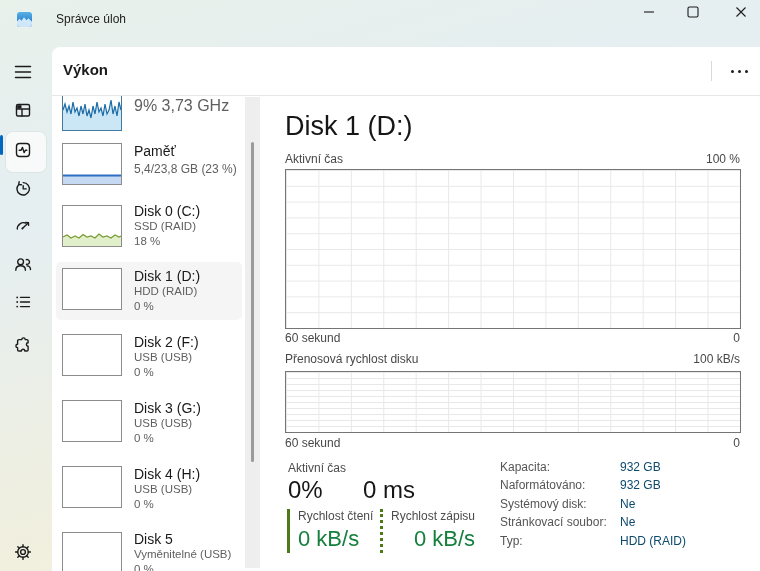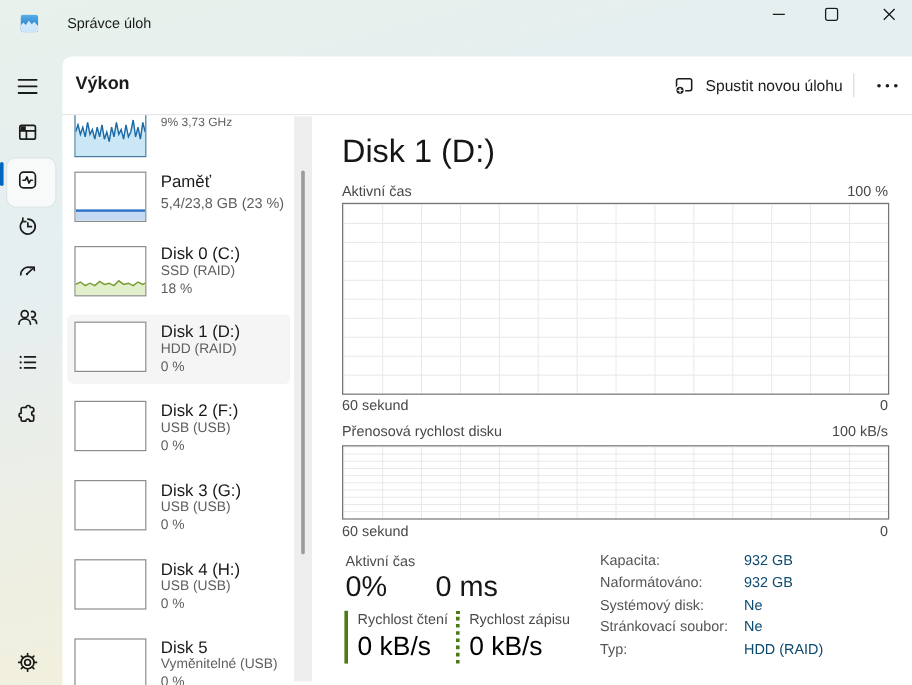--- a/index.html
+++ b/index.html
@@ -47,23 +47,23 @@
                 font-size:12px;color:#484848;}
   .chart{position:absolute;left:233px;width:454px;border:1px solid #757575;box-sizing:content-box;
          background-image:linear-gradient(to right,#e8e8e8 1px,transparent 1px),
                           linear-gradient(to bottom,#e8e8e8 1px,transparent 1px);}
   .chart.c1{top:122px;height:158px;background-size:32.43px 100%,100% 15.8px;}
   .chart.c2{top:324px;height:60px;background-size:32.43px 100%,100% 6px;}
   
   .stat-lbl{position:absolute;font-size:12px;color:#4c4c4c;white-space:nowrap;}
   .stat-val{position:absolute;font-size:24px;font-weight:400;color:#161616;}
   .speed{position:absolute;top:462px;height:44px;padding-left:8px;border-left:3px solid #4c7a16;}
-  .speed.write{border-left-style:dotted;}
+  .speed.write{border-left-style:dotted;text-align:right;}
   .speed .sl{font-size:12px;color:#4c4c4c;white-space:nowrap;}
-  .speed .sv{font-size:22px;color:#000000;margin-top:3px;}
+  .speed .sv{font-size:22px;color:#15803d;margin-top:3px;}
   .details{position:absolute;left:448px;top:414px;display:grid;grid-template-columns:120px auto;
            row-gap:5.4px;font-size:12px;line-height:13px;}
   .details .dl{color:#555555;}
   .details .dv{color:#0c4a6e;}
   .dots{display:flex;gap:4px;}
   .dots i{width:3px;height:3px;border-radius:50%;background:#1b1b1b;}
 </style>
 </head>
 <body>
 
@@ -163,51 +163,41 @@
         <circle cx="10" cy="10" r="2.4"></circle>
         <circle cx="10" cy="10" r="5.3"></circle>
         <path d="M10 2.6 v2.1 M10 15.3 v2.1 M2.6 10 h2.1 M15.3 10 h2.1 M4.8 4.8 l1.5 1.5 M13.7 13.7 l1.5 1.5 M15.2 4.8 l-1.5 1.5 M6.3 13.7 l-1.5 1.5"></path>
       </svg>
     </div>
   </div>
 
   <div class="content">
 
     <span class="tab-label">Výkon</span>
-    <button class="run-task">
-      <span>
-        <svg width="18" height="18" viewBox="0 0 18 18" style="display:block;">
-          <rect x="2.8" y="3.6" width="12.6" height="10" rx="1.6" fill="none" stroke="#1b1b1b" stroke-width="1.3"></rect>
-          <circle cx="5.7" cy="13.3" r="3.7" fill="#1b1b1b" stroke="#ffffff" stroke-width="1.4"></circle>
-          <path d="M5.7 11.7 v3.2 M4.1 13.3 h3.2" stroke="#ffffff" stroke-width="1.2" stroke-linecap="round"></path>
-        </svg>
-      </span>
-      <span>Spustit novou úlohu</span>
-    </button>
     <div class="hdr-vdiv"></div>
     <div class="more-btn">
       <span class="dots">
           <i></i>
           <i></i>
           <i></i>
         </span>
     </div>
     <div class="hdr-div"></div>
 
     <div class="list">
       <div class="sel-bg"></div>
 
       <div class="dev">
         <div class="thumb cpu" style="top:-7px;">
           <svg viewBox="0 0 58 40" preserveAspectRatio="none">
             <path d="M0 20 L2 14 4 22 6 16 8 24 10 12 12 22 14 18 16 26 18 16 20 24 22 14 24 26 26 20 28 28 30 16 32 24 34 12 36 22 38 18 40 26 42 14 44 24 46 20 48 10 50 24 52 16 54 26 56 12 58 20 L58 40 L0 40 Z" fill="#cbe6f5"></path>
             <path d="M0 20 L2 14 4 22 6 16 8 24 10 12 12 22 14 18 16 26 18 16 20 24 22 14 24 26 26 20 28 28 30 16 32 24 34 12 36 22 38 18 40 26 42 14 44 24 46 20 48 10 50 24 52 16 54 26 56 12 58 20" fill="none" stroke="#1b6ba6" stroke-width="1.2"></path>
           </svg>
         </div>
-        <span class="dev-sub" style="top:1px;font-size:10px;">9% 3,73 GHz</span>
+        <span class="dev-sub" style="top:1px;font-size:16px;">9% 3,73 GHz</span>
       </div>
 
       <div class="dev">
         <div class="thumb" style="top:47px;">
           <svg viewBox="0 0 58 40" preserveAspectRatio="none">
             <rect x="0" y="31.5" width="58" height="8.5" fill="#c5d9f2"></rect>
             <rect x="0" y="30.5" width="58" height="2" fill="#2f6fc4"></rect>
           </svg>
         </div>
         <span class="dev-title" style="top:47px;">Paměť</span>

